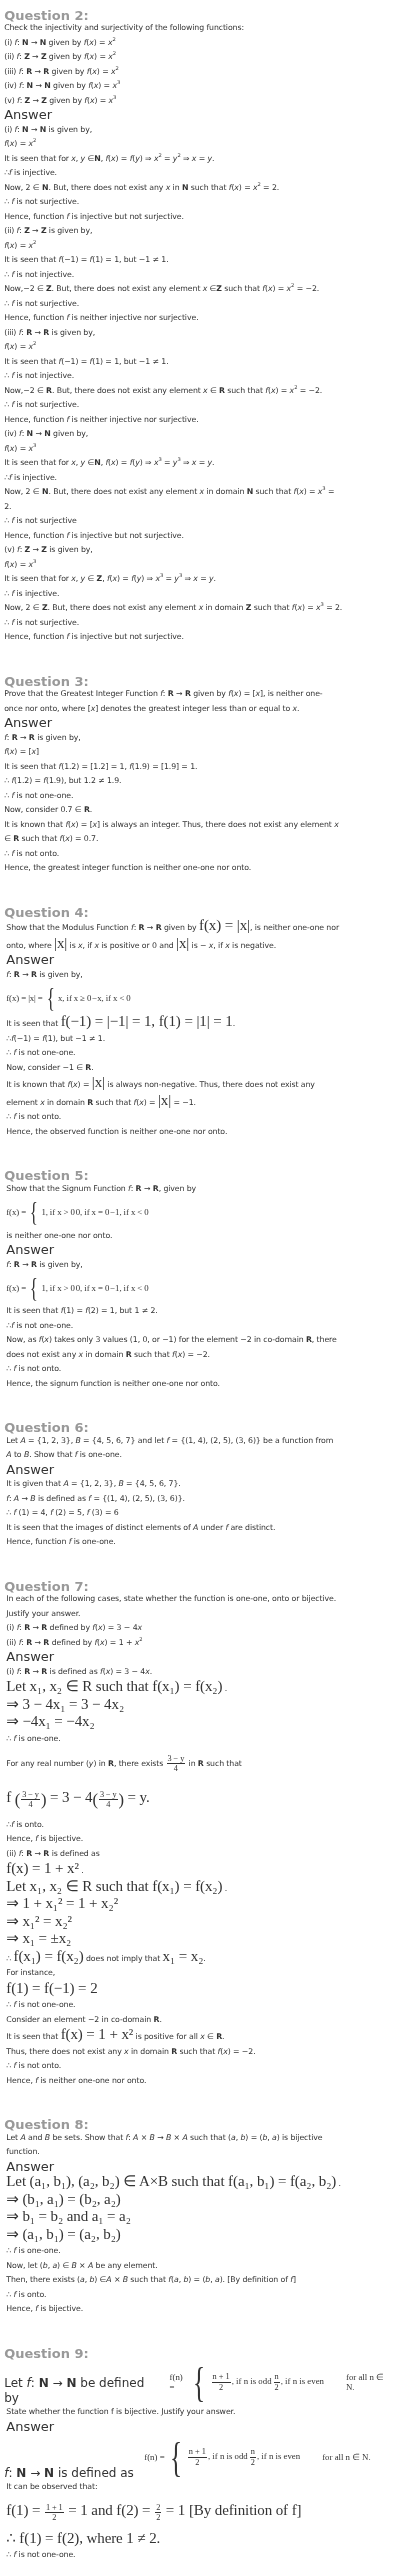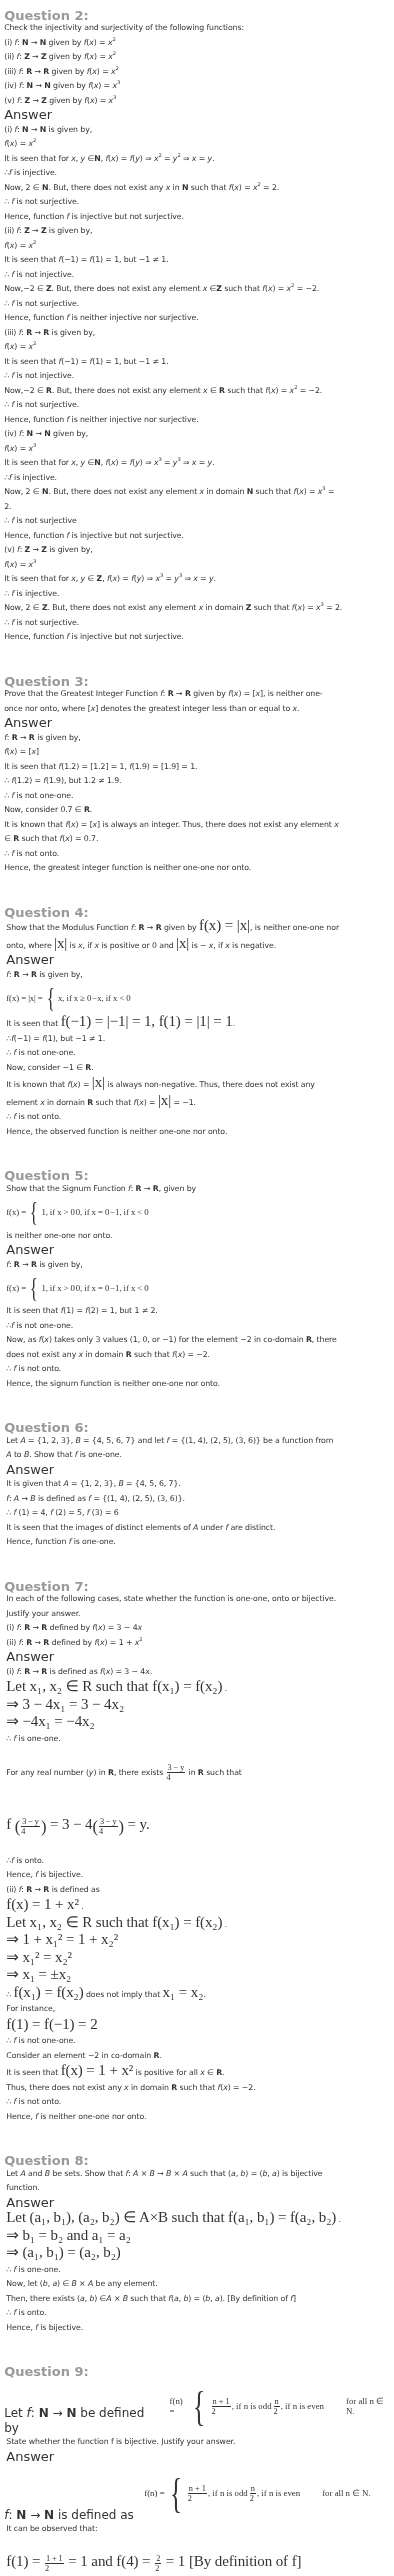--- a/index.html
+++ b/index.html
@@ -7,21 +7,21 @@
   .page { padding:0 4.2px 4.2px 4.2px; }
   .q-title { font-weight:bold; color:#999999; font-size:13px; line-height:10.4px; margin:0; padding-top:11px; }
   .q-block { margin-bottom:21px; }
   .line { font-size:7.8px; line-height:14.5px; min-height:14.5px; white-space:normal; letter-spacing:-0.1px; }
   .indent { padding-left:2.1px; }
   .answer-label { font-size:13px; line-height:14.5px; }
   .b { font-weight:bold; }
   .i { font-style:italic; }
   .m { font-family:"Liberation Serif", serif; font-size:15px; }
   sup, sub { font-size:5.2px; line-height:0; }
-  .frac { display:inline-block; vertical-align:middle; text-align:left; font-family:"Liberation Serif", serif; font-size:8.3px; margin:17px 1px; }
+  .frac { display:inline-block; vertical-align:middle; text-align:center; font-family:"Liberation Serif", serif; font-size:8.3px; margin:8px 1px; }
   .frac .num { display:block; border-bottom:0.5px solid #333; padding:0 1px; line-height:9.4px; }
   .frac .den { display:block; line-height:9.4px; }
   .paren-big { font-family:"Liberation Serif", serif; font-size:16.6px; vertical-align:middle; font-weight:100; }
   .pw { display:inline-flex; align-items:center; vertical-align:middle; font-family:"Liberation Serif", serif; font-size:8.8px; margin:2.1px 0; }
   .pw .brace { font-size:28px; line-height:1; font-weight:100; margin:0 1px; transform:scaleX(0.6); }
   .pw .brace.big { font-size:42px; }
   .pw .cases { display:flex; flex-direction:row; gap:1px; }
   .pw .case { line-height:12.5px; white-space:nowrap; }
   .pw .tail { margin-left:22px; }
   .q9def { display:flex; align-items:flex-end; }
@@ -190,20 +190,21 @@
       <div class="line indent">Thus, there does not exist any <span class="i">x</span> in domain <span class="b">R</span> such that <span class="i">f</span>(<span class="i">x</span>) = −2.</div>
       <div class="line indent">∴ <span class="i">f</span> is not onto.</div>
       <div class="line indent">Hence, <span class="i">f</span> is neither one-one nor onto.</div>
     </section>
     <section class="q-block">
       <h3 class="q-title">Question 8:</h3>
       <div class="line indent">Let <span class="i">A</span> and <span class="i">B</span> be sets. Show that <span class="i">f</span>: <span class="i">A</span> × <span class="i">B</span> → <span class="i">B</span> × <span class="i">A</span> such that (<span class="i">a</span>, <span class="i">b</span>) = (<span class="i">b</span>, <span class="i">a</span>) is bijective</div>
       <div class="line indent">function.</div>
       <div class="answer-label indent">Answer</div>
       <div class="line indent"><span class="m"> Let (a₁, b₁), (a₂, b₂) ∈ A×B such that f(a₁, b₁) = f(a₂, b₂)</span> .</div>
+      <div class="line indent"><span class="m"> ⇒ (b₁, a₁) = (b₂, a₂)</span></div>
       <div class="line indent"><span class="m"> ⇒ b₁ = b₂ and a₁ = a₂</span></div>
       <div class="line indent"><span class="m"> ⇒ (a₁, b₁) = (a₂, b₂)</span></div>
       <div class="line indent">∴ <span class="i">f</span> is one-one.</div>
       <div class="line indent">Now, let (<span class="i">b</span>, <span class="i">a</span>) ∈ <span class="i">B</span> × <span class="i">A</span> be any element.</div>
       <div class="line indent">Then, there exists (<span class="i">a</span>, <span class="i">b</span>) ∈<span class="i">A</span> × <span class="i">B</span> such that <span class="i">f</span>(<span class="i">a</span>, <span class="i">b</span>) = (<span class="i">b</span>, <span class="i">a</span>). [By definition of <span class="i">f</span>]</div>
       <div class="line indent">∴ <span class="i">f</span> is onto.</div>
       <div class="line indent">Hence, <span class="i">f</span> is bijective.</div>
     </section>
     <section class="q-block">
       <h3 class="q-title">Question 9:</h3>
@@ -227,18 +228,18 @@
           <span>f(n) = </span>
           <span class="brace big">{</span>
           <span class="cases">
             <span class="case"><span class="frac"><span class="num">n + 1</span><span class="den">2</span></span>,  if n is odd</span>
             <span class="case"><span class="frac"><span class="num">n</span><span class="den">2</span></span>,      if n is even</span>
           </span>
           <span class="tail">for all n ∈ N.</span>
         </span>
       </div>
       <div class="line indent">It can be observed that:</div>
-      <div class="line indent"><span class="m"> f(1) = </span><span class="frac"><span class="num">1 + 1</span><span class="den">2</span></span><span class="m"> = 1 and f(4) = </span><span class="frac"><span class="num">2</span><span class="den">2</span></span><span class="m"> = 1        [By definition of f]</span></div>
+      <div class="line indent"><span class="m"> f(1) = </span><span class="frac"><span class="num">1 + 1</span><span class="den">2</span></span><span class="m"> = 1 and f(2) = </span><span class="frac"><span class="num">2</span><span class="den">2</span></span><span class="m"> = 1        [By definition of f]</span></div>
       <div class="line indent"><span class="m"> ∴ f(1) = f(2), where 1 ≠ 2.</span></div>
       <div class="line indent"> ∴ <span class="i">f</span> is not one-one.</div>
     </section>
   </div>
 
 
 </body></html>

